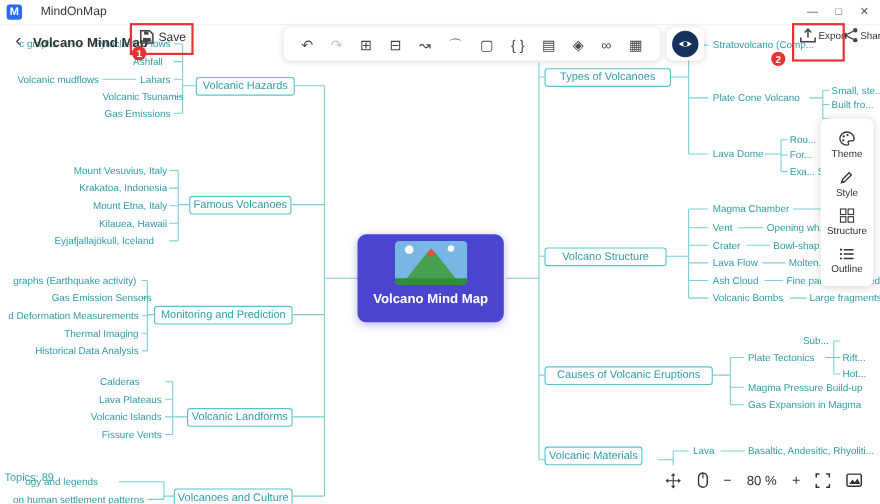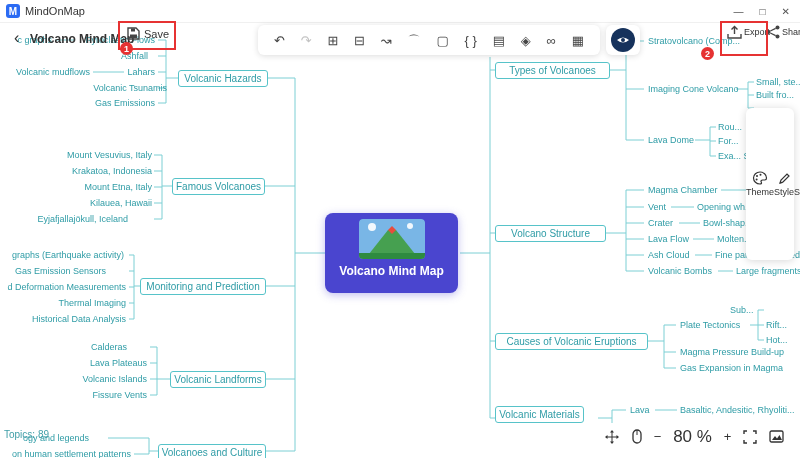--- a/index.html
+++ b/index.html
@@ -4,46 +4,46 @@
 <style>
   html,body{margin:0;padding:0}
   body{width:800px;height:458px;overflow:hidden;position:relative;background:#fff;
        font-family:"Liberation Sans",sans-serif;color:#333}
   .abs{position:absolute}
   
   .titlebar{position:absolute;left:0;top:0;width:800px;height:22px;background:#fff;
             border-bottom:1px solid #f0f0f0;display:flex;align-items:center;z-index:10}
   .logo{width:14px;height:14px;margin-left:6px;border-radius:3px;background:#2b6bf3;color:#fff;
         font-size:10px;font-weight:bold;display:flex;align-items:center;justify-content:center}
-  .appname{font-size:11px;margin-left:5px;color:#333}
+  .appname{font-size:11px;margin-left:17px;color:#333}
   .winbtns{margin-left:auto;display:flex;align-items:center;gap:16px;margin-right:10px;color:#555;font-size:10px}
   .winbtns span{cursor:default}
   .docrow{position:absolute;left:0;top:22px;width:800px;height:38px;z-index:10}
   .back{position:absolute;left:14px;top:7px;font-size:16px;color:#333}
   .doctitle{position:absolute;left:30px;top:10px;font-size:12px;font-weight:bold;color:#333}
   .savebtn{position:absolute;left:127px;top:5px;display:flex;align-items:center;gap:4px;font-size:11px;color:#333}
   .tools{position:absolute;left:258px;top:3px;width:342px;height:30px;background:#fff;border-radius:6px;
          box-shadow:0 1px 6px rgba(0,0,0,.14);display:flex;align-items:center;justify-content:space-around;
          padding:0 8px;box-sizing:border-box;z-index:11}
   .tool{font-size:13px;color:#454545;line-height:1}
   .tool.dim{color:#c3c3c3}
   .eyebtn{position:absolute;left:606px;top:3px;width:34px;height:30px;background:#fff;border-radius:6px;
           box-shadow:0 1px 6px rgba(0,0,0,.14);display:flex;align-items:center;justify-content:center;z-index:11}
   .eyecircle{width:24px;height:24px;border-radius:50%;background:#16325c;display:flex;align-items:center;justify-content:center}
   .iconstack{position:absolute;display:flex;flex-direction:row;align-items:center;gap:2px;font-size:9px;color:#333;z-index:11}
   
   .sidepanel{position:absolute;left:746px;top:108px;width:48px;height:152px;background:#fff;border-radius:6px;
-             box-shadow:0 1px 8px rgba(0,0,0,.16);display:flex;align-items:center;
+             box-shadow:0 1px 8px rgba(0,0,0,.16);display:flex;flex-direction:column;align-items:center;
              justify-content:space-around;padding:6px 0;box-sizing:border-box;z-index:12}
   .spitem{display:flex;flex-direction:column;align-items:center;gap:2px;font-size:9px;color:#333}
   
   .zoombar{position:absolute;left:596px;top:423px;width:196px;height:27px;background:#fff;border-radius:6px;
            display:flex;align-items:center;justify-content:space-between;padding:0 8px;box-sizing:border-box;z-index:12}
   .zoombar .zb{font-size:13px;color:#333;line-height:1}
-  .zoomval{font-size:17px;color:#333}
+  .zoomval{font-size:12px;color:#333}
   
   .mtext{position:absolute;font-size:9px;line-height:12px;color:#2f9ca6;white-space:nowrap;z-index:2}
   .ra{text-align:right;overflow:hidden}
   .mbox{position:absolute;box-sizing:border-box;height:17px;border:1px solid #57c3c9;border-radius:3px;
         background:#fff;color:#2f9ca6;font-size:10px;line-height:15px;text-align:center;white-space:nowrap;
         overflow:hidden;z-index:2}
   .center-node{position:absolute;left:325px;top:213px;width:133px;height:80px;background:#4a45cf;border-radius:8px;
                box-shadow:0 2px 8px rgba(74,69,207,.35);display:flex;flex-direction:column;align-items:center;
                justify-content:flex-start;z-index:3}
   .center-img{margin-top:6px;border-radius:4px;overflow:hidden;line-height:0}
@@ -92,45 +92,45 @@
 <span class="mtext ra" style="left:0;width:148px;top:50px">Ashfall</span>
 <span class="mtext ra" style="left:0;width:90px;top:66px">Volcanic mudflows</span>
 <span class="mtext ra" style="left:0;width:155px;top:66px">Lahars</span>
 <span class="mtext ra" style="left:12px;width:155px;top:82px">Volcanic Tsunamis</span>
 <span class="mtext ra" style="left:0;width:155px;top:97px">Gas Emissions</span>
 
 <span class="mtext ra" style="left:0;width:152px;top:149px">Mount Vesuvius, Italy</span>
 <span class="mtext ra" style="left:0;width:152px;top:165px">Krakatoa, Indonesia</span>
 <span class="mtext ra" style="left:0;width:152px;top:181px">Mount Etna, Italy</span>
 <span class="mtext ra" style="left:0;width:152px;top:197px">Kilauea, Hawaii</span>
-<span class="mtext ra" style="left:0;width:128px;top:213px">Eyjafjallajökull, Iceland</span>
+<span class="mtext ra" style="left:12px;width:128px;top:213px">Eyjafjallajökull, Iceland</span>
 
 <span class="mtext ra" style="left:0;width:124px;top:249px">graphs (Earthquake activity)</span>
-<span class="mtext ra" style="left:0;width:106px;top:265px">Gas Emission Sensors</span>
+<span class="mtext ra" style="left:0;width:138px;top:265px">Gas Emission Sensors</span>
 <span class="mtext ra" style="left:0;width:126px;top:281px">d Deformation Measurements</span>
 <span class="mtext ra" style="left:0;width:126px;top:297px">Thermal Imaging</span>
 <span class="mtext ra" style="left:0;width:126px;top:313px">Historical Data Analysis</span>
 
 <span class="mtext ra" style="left:0;width:127px;top:341px">Calderas</span>
 <span class="mtext ra" style="left:0;width:147px;top:357px">Lava Plateaus</span>
 <span class="mtext ra" style="left:0;width:147px;top:373px">Volcanic Islands</span>
 <span class="mtext ra" style="left:0;width:147px;top:389px">Fissure Vents</span>
 
 <span class="mtext ra" style="left:0;width:89px;top:432px">ogy and legends</span>
 <span class="mtext ra" style="left:0;width:131px;top:448px">on human settlement patterns</span>
 
 <span class="topics">Topics: 89</span>
 
 <div class="mbox" style="left:495px;top:62px;width:115px">Types of Volcanoes</div>
 <div class="mbox" style="left:495px;top:225px;width:111px">Volcano Structure</div>
 <div class="mbox" style="left:495px;top:333px;width:153px">Causes of Volcanic Eruptions</div>
 <div class="mbox" style="left:495px;top:406px;width:89px">Volcanic Materials</div>
 
 <span class="mtext" style="left:648px;top:35px">Stratovolcano (Comp...</span>
-<span class="mtext" style="left:648px;top:83px">Imaging Cone Volcano</span>
+<span class="mtext" style="left:648px;top:83px">Plate Cone Volcano</span>
 <span class="mtext" style="left:756px;top:76px">Small, ste...</span>
 <span class="mtext" style="left:756px;top:89px">Built fro...</span>
 <span class="mtext" style="left:648px;top:134px">Lava Dome</span>
 <span class="mtext" style="left:718px;top:121px">Rou...</span>
 <span class="mtext" style="left:718px;top:135px">For...</span>
 <span class="mtext" style="left:718px;top:150px">Exa... St...</span>
 
 <span class="mtext" style="left:648px;top:184px">Magma Chamber</span>
 <span class="mtext" style="left:648px;top:201px">Vent</span>
 <span class="mtext" style="left:697px;top:201px">Opening wh...</span>

